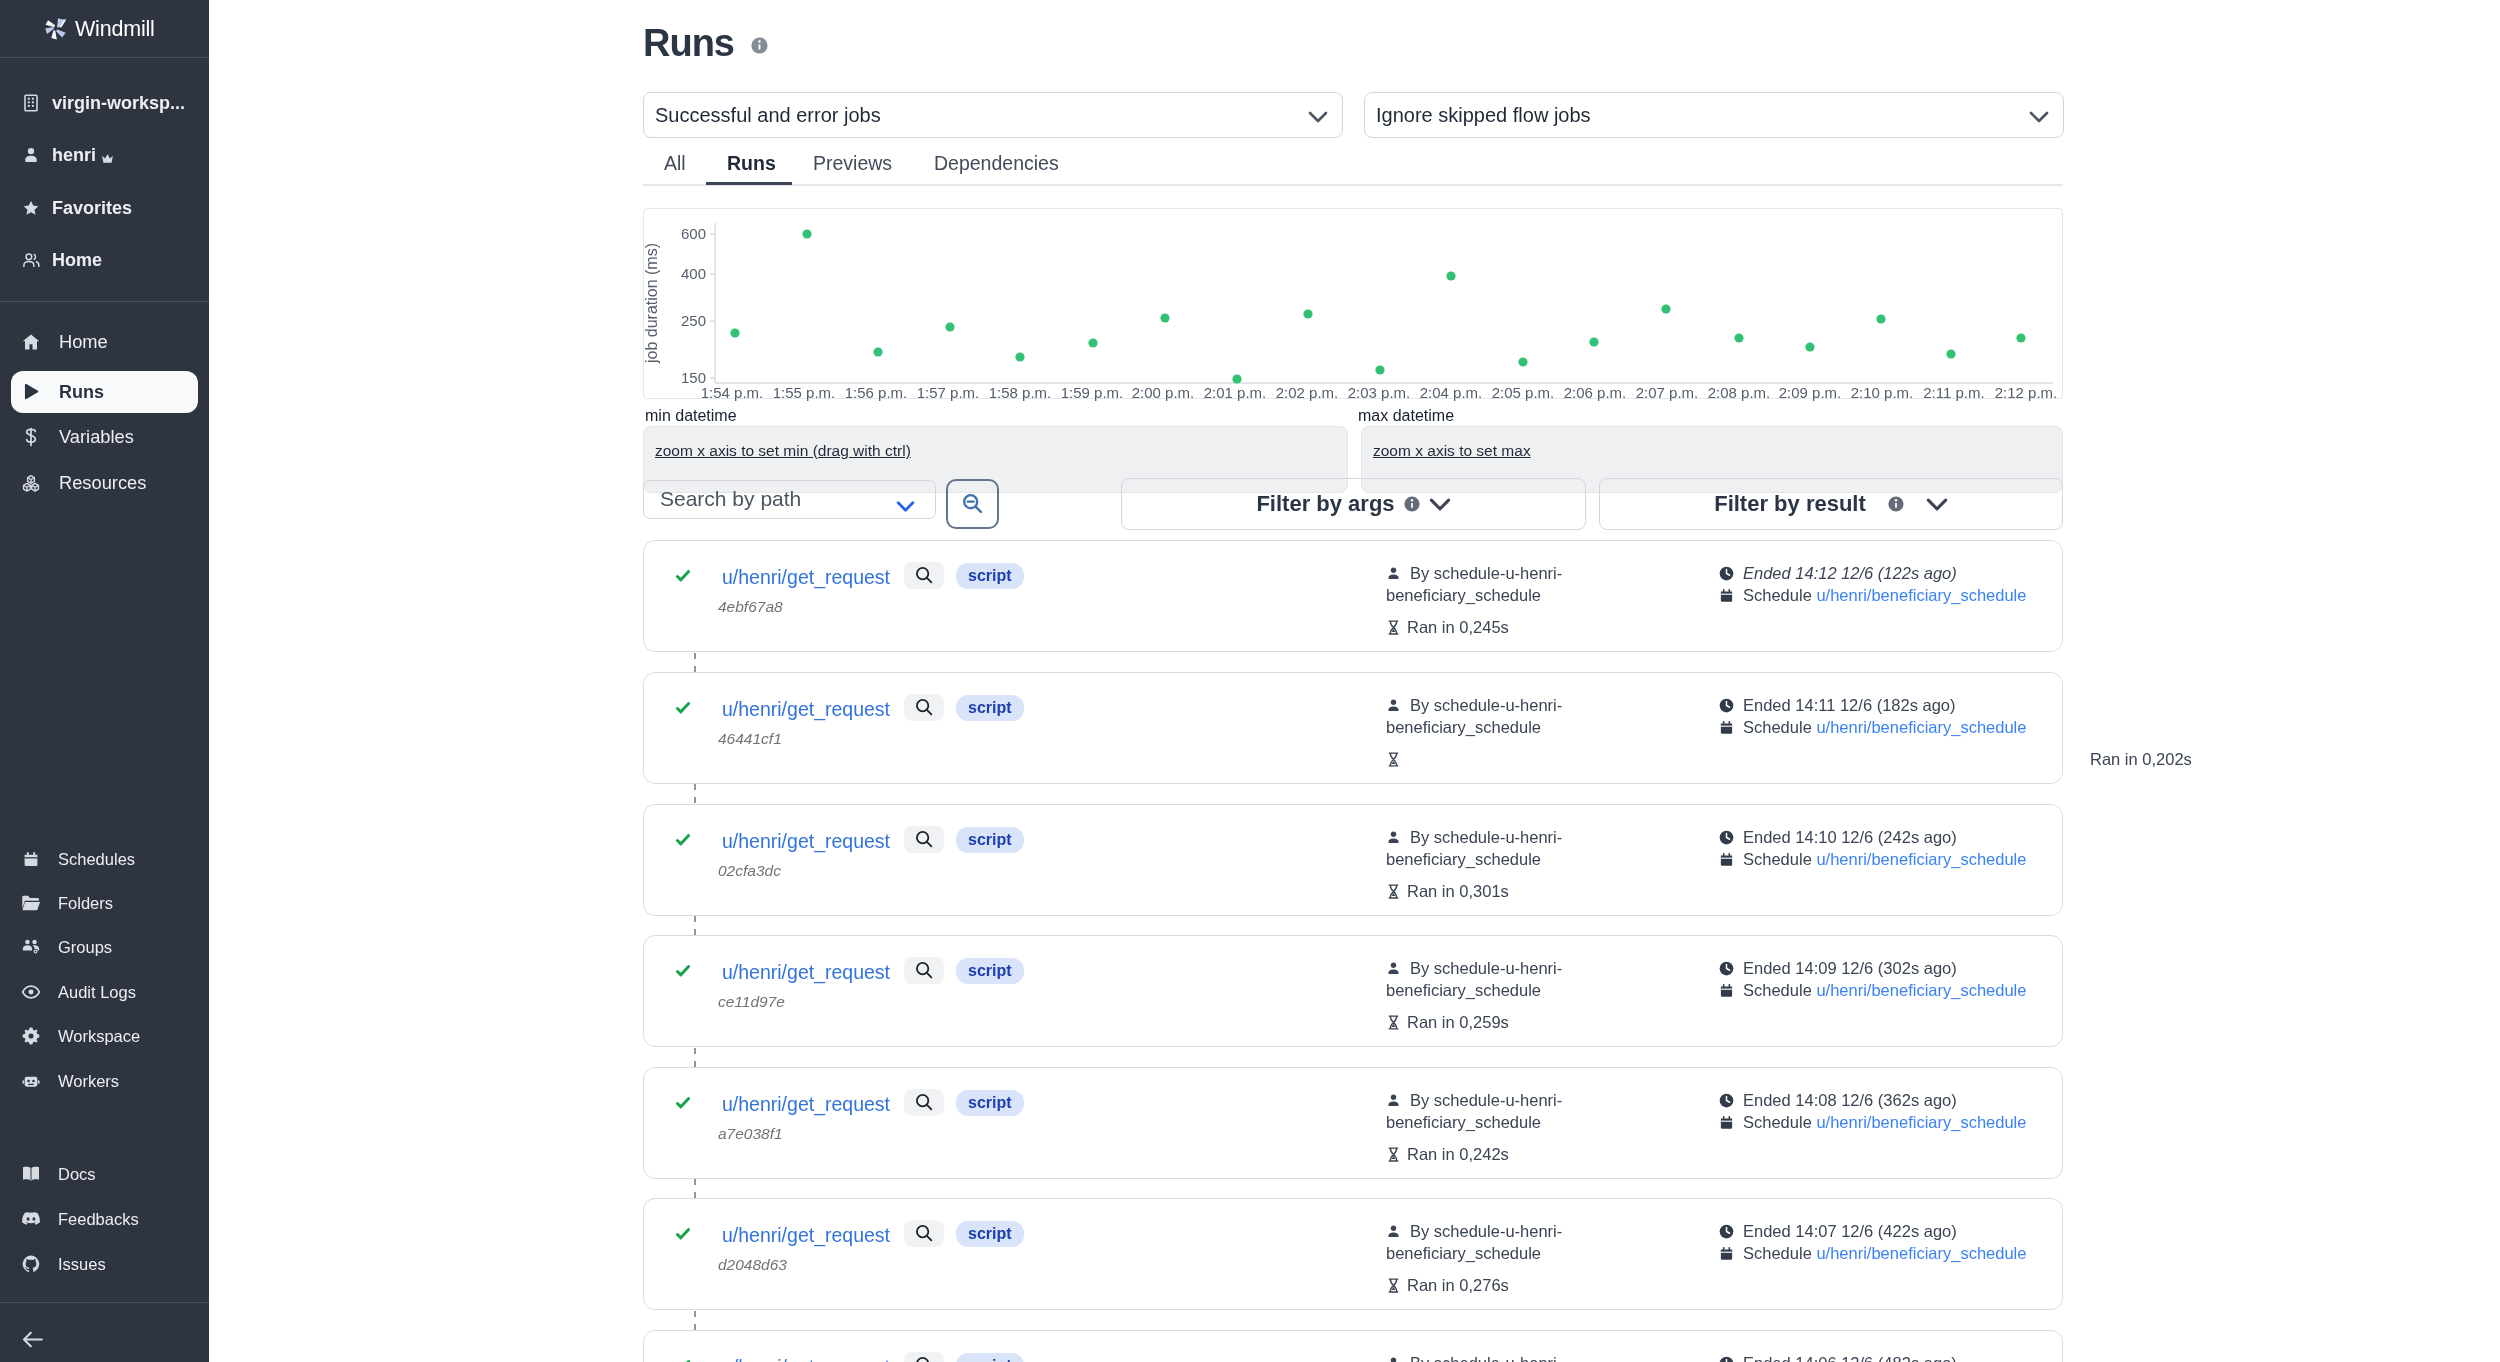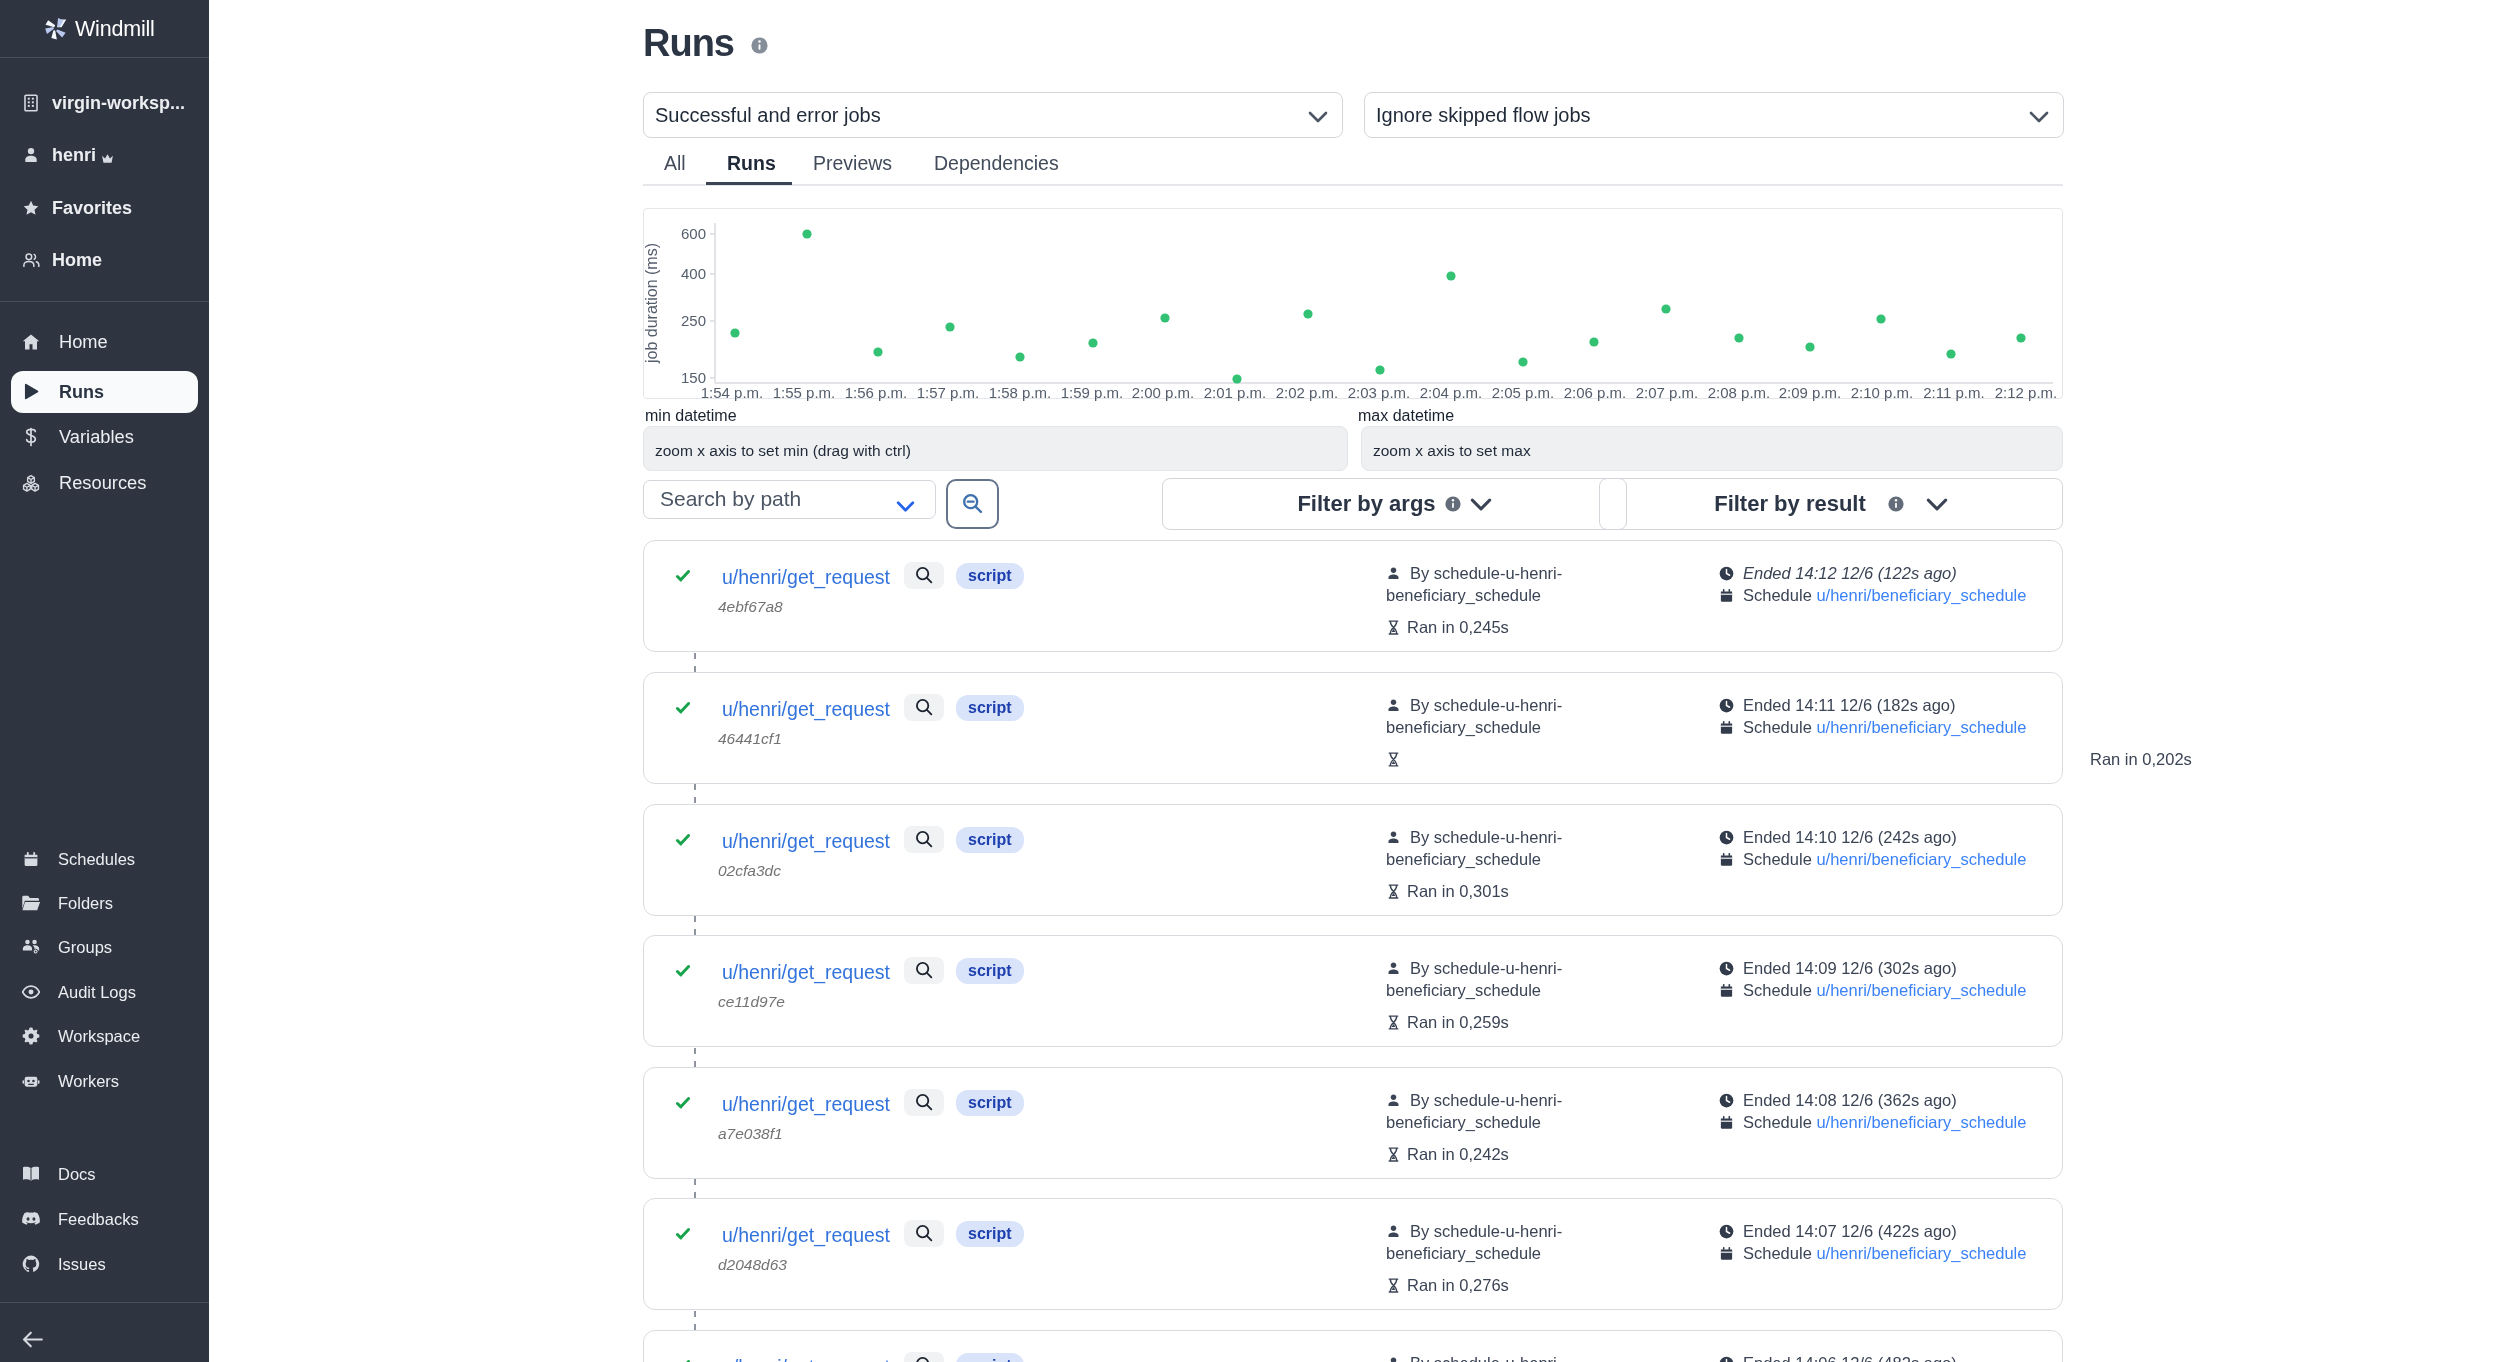--- a/index.html
+++ b/index.html
@@ -8,21 +8,21 @@
 .srow { position:absolute; width:209px; height:0; }
 .sic { position:absolute; transform:translate(-50%,-50%); top:0; display:flex; }
 .slb { position:absolute; transform:translateY(-50%); top:0; color:#eceef1; white-space:nowrap; }
 .sdiv { position:absolute; left:0; width:209px; height:1px; background:#494f5c; }
 .runsel { position:absolute; left:11px; top:371px; width:187px; height:42px; background:#f8fafc; border-radius:12px; }
 .title { position:absolute; left:643px; top:22px; font-size:38px; font-weight:700; color:#2b3544; letter-spacing:-1px; line-height:43px; }
 .select { position:absolute; top:92px; height:46px; border:1.5px solid #d3d7dc; border-radius:8px; background:#fff; font-size:20px; color:#1f2937; line-height:44px; padding-left:11px; }
 .tab { position:absolute; top:152px; font-size:19.5px; color:#414b5a; line-height:22px; }
 .chartbox { position:absolute; left:643px; top:208px; width:1420px; height:191px; border:1.5px solid #e4e7ea; border-radius:4px; }
 .inplab { position:absolute; top:406px; font-size:16px; font-weight:500; color:#18222f; line-height:19px; }
-.ginput { position:absolute; top:426px; height:45px; background:#eef0f2; border:1.5px solid #e3e5e8; border-radius:8px; font-size:15.5px; color:#1f2937; line-height:47px; padding-left:11px; }
+.ginput { position:absolute; top:426px; height:67px; background:#eef0f2; border:1.5px solid #e3e5e8; border-radius:8px; font-size:15.5px; color:#1f2937; line-height:47px; padding-left:11px;text-decoration:underline; }
 .card { position:absolute; left:643px; width:1420px; height:112px; background:#fff; border:1.5px solid #d8dce1; border-radius:12px; }
 .card > * { margin-top:-540.5px; margin-left:-643px; }
 .plink { position:absolute; color:#3273dc; font-size:19.5px; font-weight:500; line-height:22px; white-space:nowrap; }
 .slink { color:#3b82f6; }
 .magchip { position:absolute; left:903px; top:561px; width:40px; height:27px; background:#f1f2f4; border-radius:8px; display:flex; align-items:center; justify-content:center; }
 .badge { position:absolute; left:955px; top:562px; height:26px; padding:0 12px; background:#d9e4fa; border-radius:12px; color:#1e40af; font-size:16px; font-weight:700; line-height:25px; }
 .rid { position:absolute; left:717px; top:597px; font-size:15.5px; font-style:italic; color:#737373; line-height:18px;text-align:center; }
 .ctx { position:absolute; font-size:16.5px; color:#3b4454; white-space:nowrap; line-height:19px; }
 .dash { position:absolute; left:694px; width:0; border-left:2px dashed #8f959e; }
 .ftxt { font-size:22px; font-weight:700; color:#2b3545; }
@@ -115,21 +115,21 @@
 <span class="abs" style="left:896px;top:498px;"><svg width="19" height="11" viewBox="0 0 20 12">
       <path d="M2 2 L10 10 L18 2" fill="none" stroke="#2563eb" stroke-width="3" stroke-linecap="round" stroke-linejoin="round"></path>
     </svg></span>
 <div class="abs" style="left:946px;top:479px;width:53px;height:50px;border:2px solid #64748b;border-radius:10px;display:flex;align-items:center;justify-content:center;">
   <svg width="26" height="26" viewBox="0 0 28 28">
       <circle cx="11.5" cy="11.5" r="7" fill="none" stroke="#3f72ae" stroke-width="2.5"></circle>
       <line x1="8.3" y1="11.5" x2="14.7" y2="11.5" stroke="#3f72ae" stroke-width="2.5" stroke-linecap="round"></line>
       <line x1="16.8" y1="16.8" x2="22.5" y2="22.5" stroke="#3f72ae" stroke-width="2.5" stroke-linecap="round"></line>
     </svg>
 </div>
-<div class="abs" style="left:1121px;top:478px;width:465px;height:52px;border:1.5px solid #d3d7dc;border-radius:8px;display:flex;align-items:center;justify-content:center;gap:9px;margin-left:41px;">
+<div class="abs" style="left:1121px;top:478px;width:465px;height:52px;border:1.5px solid #d3d7dc;border-radius:8px;display:flex;align-items:center;justify-content:center;gap:9px;">
   <span class="ftxt">Filter by args</span>
     <svg width="16" height="16" viewBox="0 0 20 20">
       <circle cx="10" cy="10" r="9.5" fill="#636c78"></circle>
       <rect x="8.9" y="8.4" width="2.2" height="6.6" rx="1.1" fill="#fff"></rect>
       <circle cx="10" cy="5.4" r="1.5" fill="#fff"></circle>
     </svg>
     <svg width="22" height="13" viewBox="0 0 20 12">
       <path d="M2 2 L10 10 L18 2" fill="none" stroke="#3b4454" stroke-width="2.8" stroke-linecap="round" stroke-linejoin="round"></path>
     </svg>
 </div>

